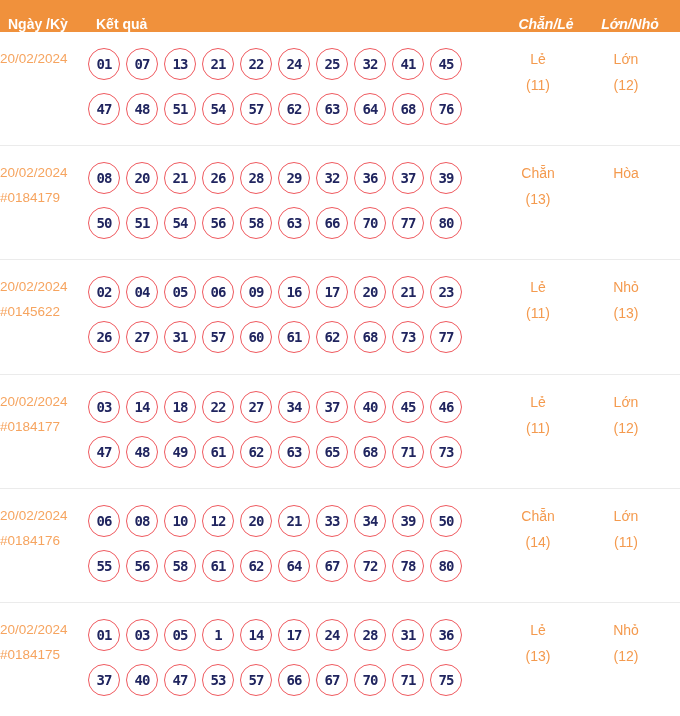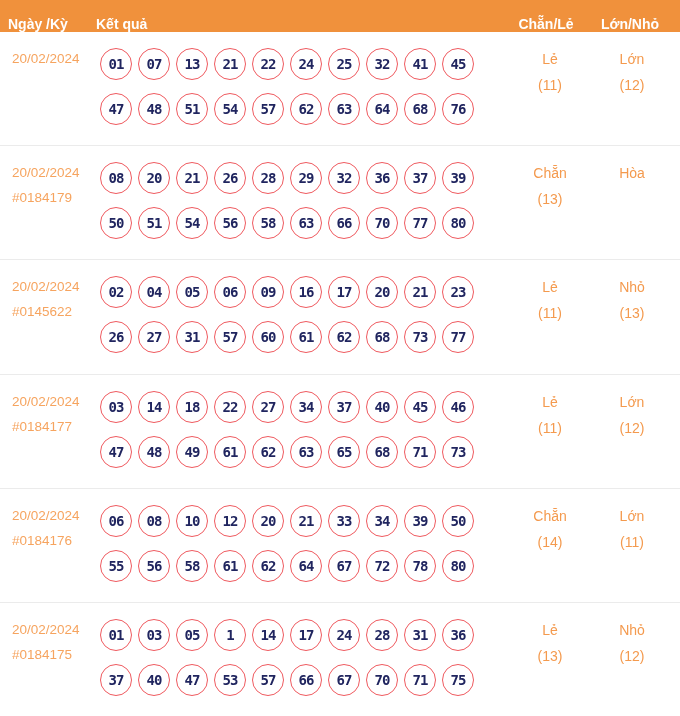--- a/index.html
+++ b/index.html
@@ -17,27 +17,27 @@
     font-family:"Liberation Sans",sans-serif;}
   .table{width:680px;height:716px;display:flex;flex-direction:column;}
 
   .head-row{
     height:32px;flex:0 0 32px;background:var(--header-bg);color:var(--header-text);
     display:grid;grid-template-columns:88px 400px 100px 1fr;
     align-items:center;padding:15px 16px 0 8px;
     font-size:14px;font-weight:bold;
   }
   .head-cell{white-space:nowrap;}
-  .head-cell.c-center{text-align:center;}
+  .head-cell.c-center{text-align:center;font-style:italic;}
 
   .body{flex:1 1 auto;display:flex;flex-direction:column;}
   .row{
     flex:1 1 auto;
     display:grid;grid-template-columns:88px 400px 100px 1fr;
-    padding:14px 16px 0 12px;
+    padding:14px 16px 0 0;
     border-bottom:1px solid var(--separator);
   }
   .row:last-child{border-bottom:none;}
 
   .date-cell{font-size:13.5px;color:var(--date-color);line-height:25px;}
   .numbers-cell{display:flex;flex-direction:column;gap:13px;margin-top:2px;}
   .num-line{display:flex;gap:6px;}
   .ball{
     width:32px;height:32px;flex:0 0 32px;
     border:1.5px solid var(--ball-border);border-radius:50%;

